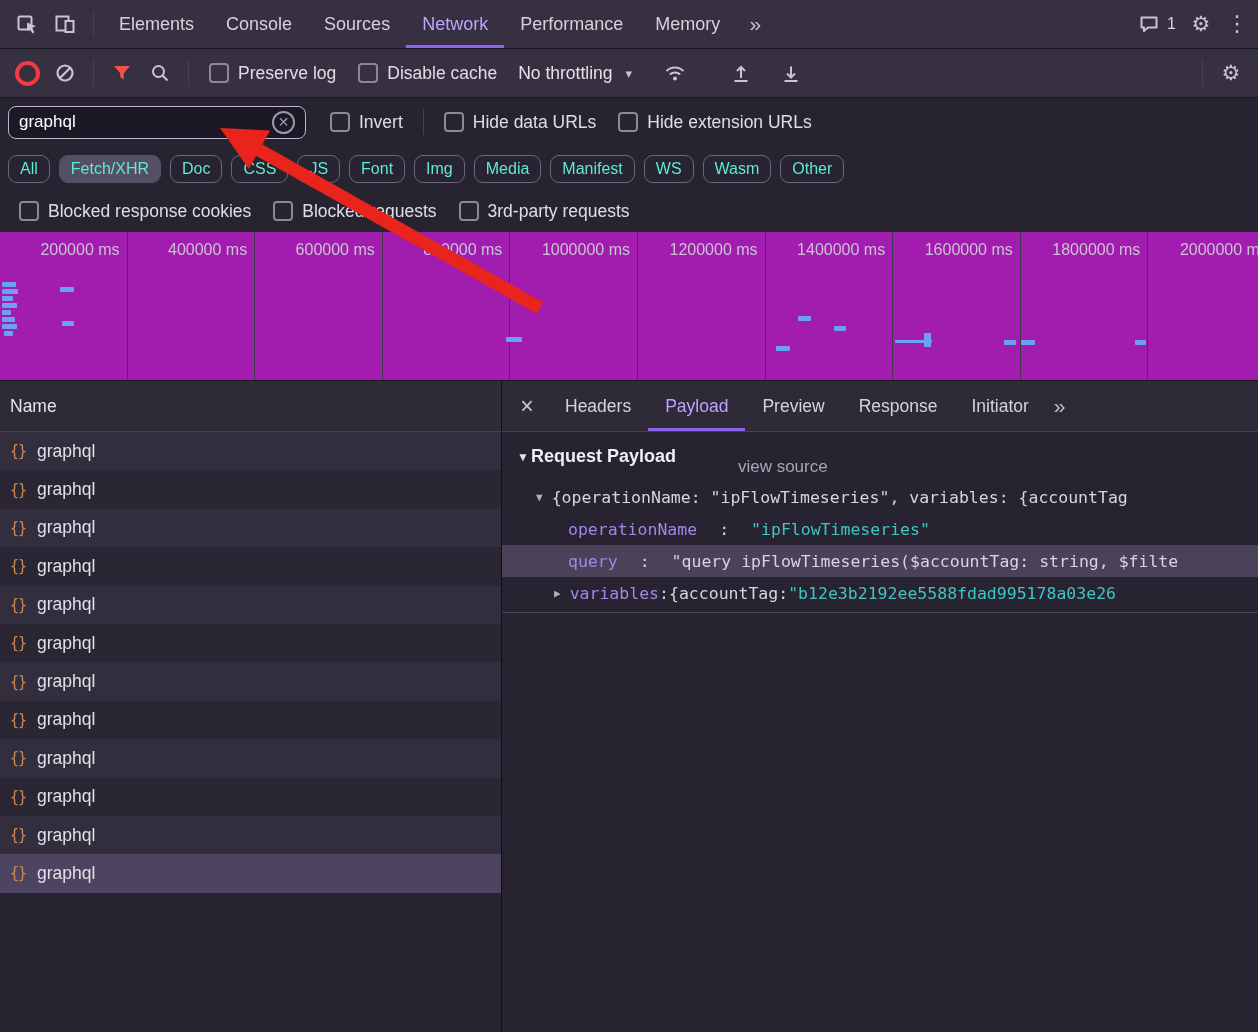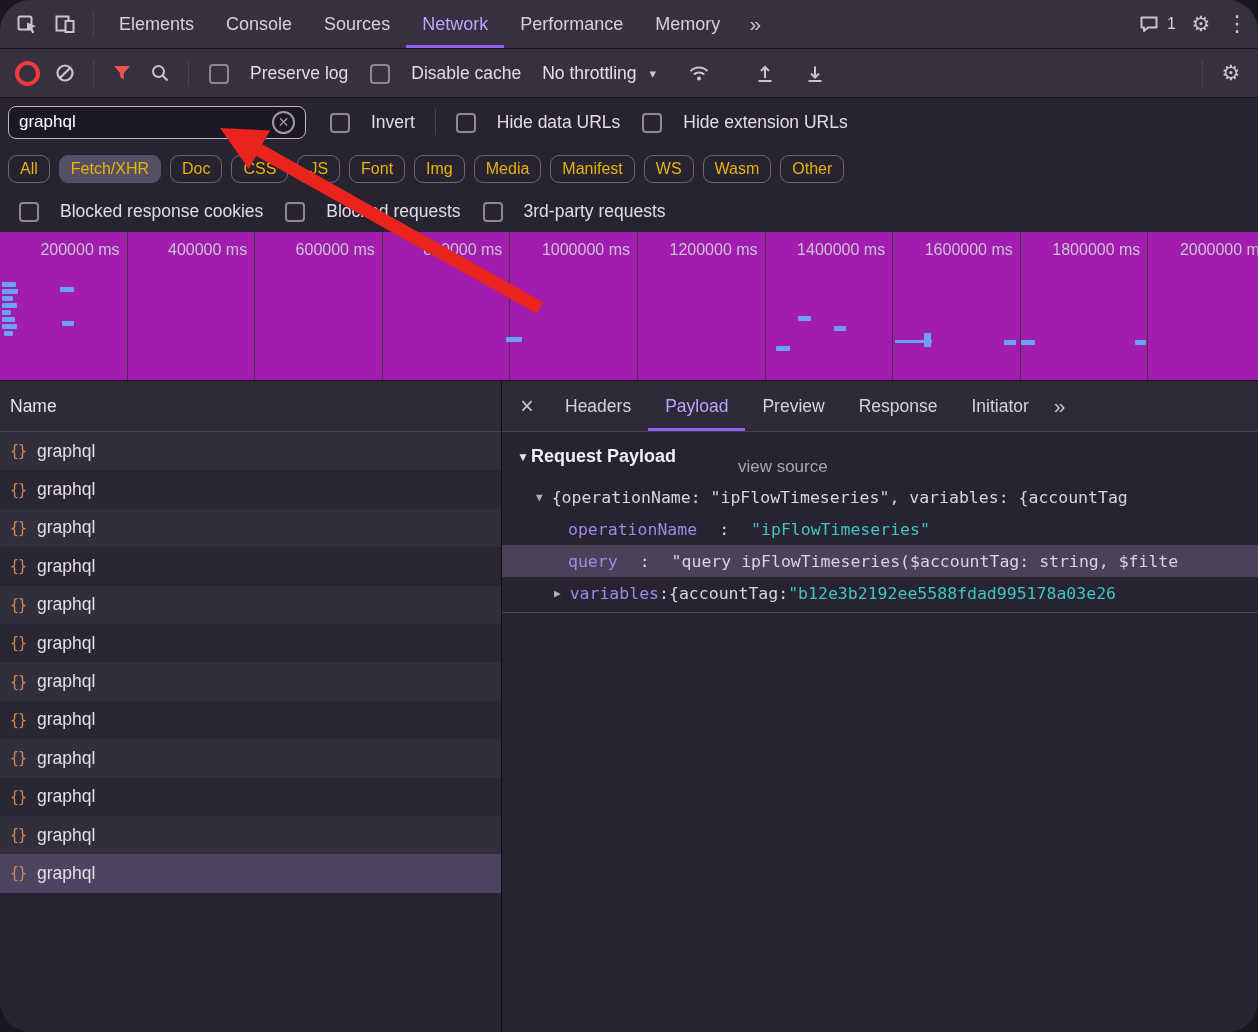--- a/index.html
+++ b/index.html
@@ -1,17 +1,17 @@
 <!DOCTYPE html>
 <html><head>
 <meta charset="utf-8">
 <style>
   html,body{margin:0;padding:0;background:#1a1720;}
   .devtools{position:relative;width:1258px;height:1032px;background:#272330;
-    font-family:"Liberation Sans",sans-serif;color:#dcd8e2;overflow:hidden;border-radius:31px;}
+    font-family:"Liberation Sans",sans-serif;color:#dcd8e2;overflow:hidden;}
 
   
   .topbar{height:48px;display:flex;align-items:center;background:#363040;
     border-bottom:1px solid #19151f;padding-left:8px;}
   .icon-btn{width:38px;height:38px;display:flex;align-items:center;justify-content:center;
     flex:none;cursor:pointer;}
   .vsep{width:1px;height:26px;background:#48424f;margin:0 9px;flex:none;}
   .main-tabs{display:flex;height:48px;}
   .main-tab{padding:0 16px;height:48px;line-height:48px;font-size:18px;color:#d6d2dc;cursor:pointer;white-space:nowrap;}
   .main-tab.active{color:#bfa4ff;box-shadow:inset 0 -3px 0 #8f63f0;}
@@ -19,36 +19,36 @@
   .spacer{flex:1;}
   .issues{display:flex;align-items:center;gap:7px;margin-right:6px;cursor:pointer;}
   .issues .count{font-size:16px;color:#d6d2dc;}
   .gear-glyph{font-size:21px;color:#c9c4d2;}
   .kebab-glyph{font-size:22px;color:#c9c4d2;margin-right:4px;}
 
   
   .toolbar{height:48px;display:flex;align-items:center;background:#363040;
     border-bottom:1px solid #19151f;padding:0 8px;}
   .record-ring{width:17px;height:17px;border-radius:50%;border:4.5px solid #f23b3f;}
-  .check{display:flex;align-items:flex-end;gap:21px;margin:0 11px;font-size:17.5px;color:#e0dce6;cursor:pointer;white-space:nowrap;}
+  .check{display:flex;align-items:flex-start;gap:9px;margin:0 11px;font-size:17.5px;color:#e0dce6;cursor:pointer;white-space:nowrap;}
   .box{width:16px;height:16px;border:2px solid #8d8798;border-radius:4px;background:transparent;flex:none;}
   .dropdown{display:flex;align-items:center;gap:13px;padding:0 10px;font-size:17.5px;color:#e3e0e8;cursor:pointer;white-space:nowrap;}
   .caret{font-size:13px;color:#c9c4d2;}
 
   
   .filter-row{height:48px;display:flex;align-items:center;padding-left:8px;}
   .filter-input{width:276px;height:31px;background:#1c1826;border:1.5px solid #bdb7c9;
     border-radius:8px;display:flex;align-items:center;padding:0 10px;font-size:17px;color:#fff;cursor:text;}
   .filter-text{flex:1;}
   .clear-icon{width:19px;height:19px;border-radius:50%;border:2px solid #9d97a8;color:#9d97a8;
     display:flex;align-items:center;justify-content:center;font-size:14px;line-height:1;cursor:pointer;flex:none;}
 
   
   .pills-row{height:45px;display:flex;align-items:center;padding-left:8px;gap:9px;}
-  .pill{border:1px solid #6d6779;border-radius:9px;padding:4px 11px;font-size:16px;color:#eab308;cursor:pointer;white-space:nowrap;}
+  .pill{border:1px solid #6d6779;border-radius:9px;padding:4px 11px;font-size:16px;color:#5eead4;cursor:pointer;white-space:nowrap;}
   .pill.active{background:#554f64;border-color:#554f64;}
 
   
   .more-filters{height:41px;display:flex;align-items:center;padding-left:8px;}
 
   
   .timeline{position:relative;height:148px;border-bottom:1px solid #19151f;background:#a21caf;overflow:hidden;}
   .tl-ticks{display:flex;height:100%;}
   .tl-seg{flex:0 0 126.6px;border-right:1px solid #3e3949;position:relative;}
   .tl-label{position:absolute;top:9px;right:7px;font-size:16px;color:#c9c4d2;white-space:nowrap;}

